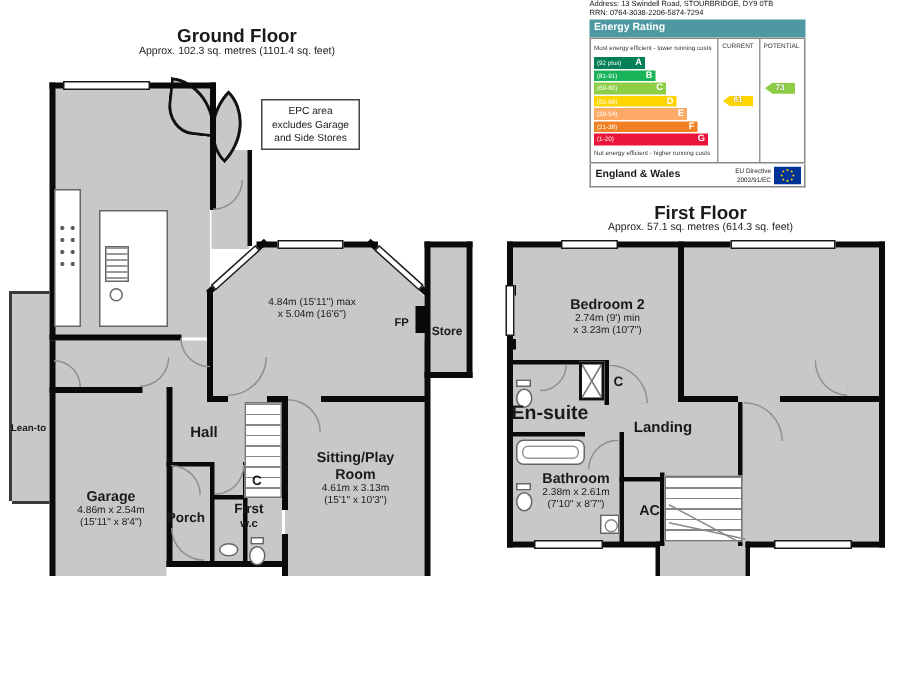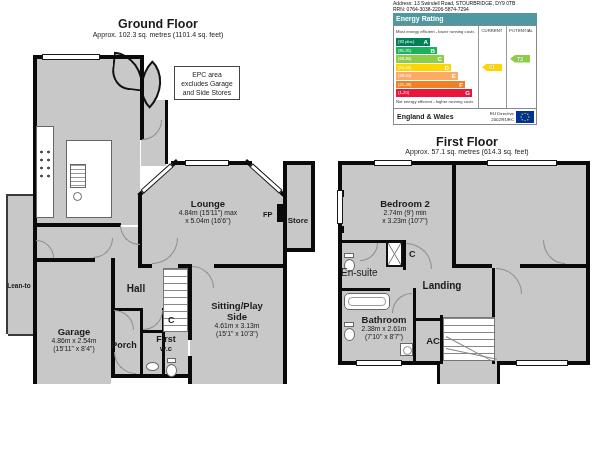--- a/index.html
+++ b/index.html
@@ -40,21 +40,21 @@
              justify-content:center;font-size:5.5px;font-weight:bold;color:#fff;
              text-shadow:0 0 1px rgba(0,0,0,.45);
              clip-path:polygon(0 50%,25% 0,100% 0,100% 100%,25% 100%);}
   .epc-footer{border:1px solid #888;border-top:none;height:15px;display:flex;
               align-items:center;background:#fff;}
   .epc-footer-left{font-weight:bold;font-size:7px;padding-left:3px;flex:1;}
   .epc-eu-text{font-size:4.3px;text-align:right;line-height:1.2;margin-right:2px;color:#222;}
   .total-area{position:absolute;left:0;right:0;text-align:center;font-size:9.5px;color:#222;}
   .c-label{position:absolute;font-weight:bold;font-size:9px;}
   .fp-label{position:absolute;font-weight:bold;font-size:7.5px;}
-  .small-room-label{position:absolute;font-weight:normal;font-size:10px;}
+  .small-room-label{position:absolute;font-weight:bold;font-size:13px;}
 </style>
 </head>
 <body>
 
 <div class="canvas">
 
   <div class="floor-title" style="left:58px;top:17px;width:200px;">Ground Floor</div>
   <div class="floor-sub" style="left:58px;top:31px;width:200px;">Approx. 102.3 sq. metres (1101.4 sq. feet)</div>
 
   <div class="fill" style="left:35px;top:57px;width:105px;height:168px;"></div>
@@ -134,42 +134,41 @@
   <div class="fixture" style="left:167px;top:358px;width:9px;height:5px;"></div>
   <div class="fixture" style="left:166px;top:364px;width:11px;height:13px;border-radius:50%;"></div>
 
   <div class="note-box" style="left:174px;top:66px;width:66px;height:34px;">
     <div>EPC area</div>
     <div>excludes Garage</div>
     <div>and Side Stores</div>
   </div>
 
   <div class="lbl" style="left:158px;top:198px;width:100px;">
-    <div class="rname">Lounge</div>
     <div class="rdim">4.84m (15'11") max</div>
     <div class="rdim">x 5.04m (16'6")</div>
   </div>
   <div class="lbl rname-sm" style="left:284px;top:216px;width:28px;">Store</div>
   <div class="fp-label" style="left:263px;top:210px;">FP</div>
   <div class="lbl" style="left:24px;top:326px;width:100px;">
     <div class="rname">Garage</div>
     <div class="rdim">4.86m x 2.54m</div>
     <div class="rdim">(15'11" x 8'4")</div>
   </div>
   <div class="lbl" style="left:2px;top:282px;width:34px;font-size:6.5px;font-weight:bold;">Lean-to</div>
   <div class="lbl" style="left:116px;top:283px;width:40px;font-weight:bold;font-size:10px;">Hall</div>
   <div class="lbl" style="left:102px;top:340px;width:44px;font-weight:bold;font-size:9px;">Porch</div>
   <div class="lbl" style="left:143px;top:334px;width:46px;">
     <div style="font-weight:bold;font-size:9px;">First</div>
     <div style="font-weight:bold;font-size:7.5px;">w.c</div>
   </div>
   <div class="c-label" style="left:168px;top:315px;">C</div>
   <div class="lbl" style="left:190px;top:300px;width:94px;">
     <div class="rname">Sitting/Play</div>
-    <div class="rname">Side</div>
+    <div class="rname">Room</div>
     <div class="rdim">4.61m x 3.13m</div>
     <div class="rdim">(15'1" x 10'3")</div>
   </div>
 
   <div class="floor-title" style="left:367px;top:135px;width:200px;">First Floor</div>
   <div class="floor-sub" style="left:367px;top:148px;width:200px;">Approx. 57.1 sq. metres (614.3 sq. feet)</div>
 
   <div class="fill" style="left:342px;top:165px;width:244px;height:196px;"></div>
   <div class="fill" style="left:440px;top:361px;width:57px;height:28px;"></div>
 

